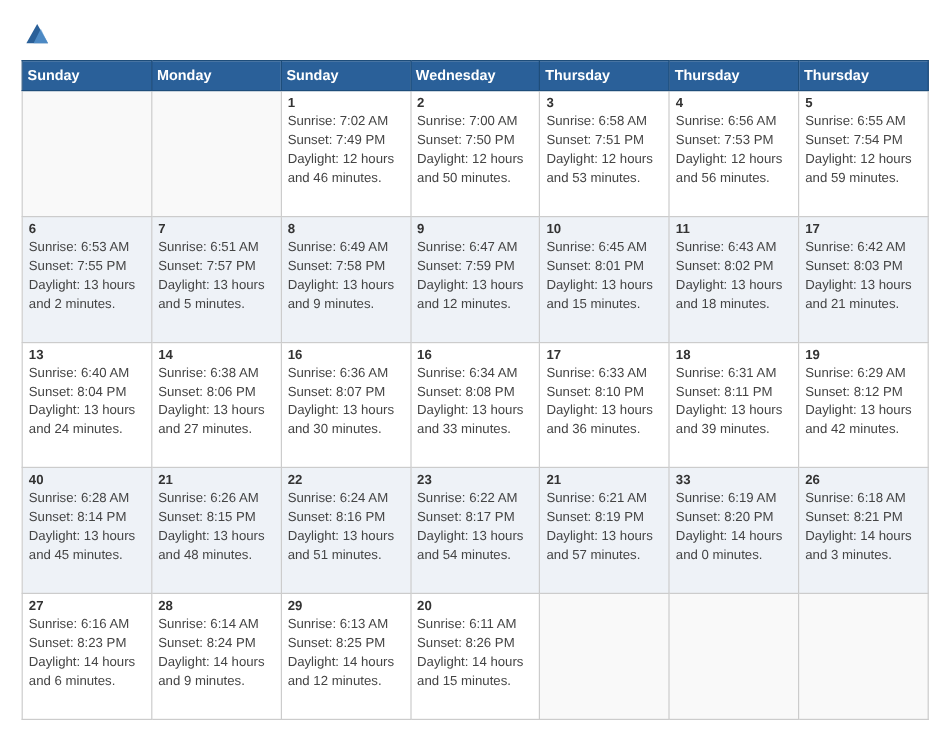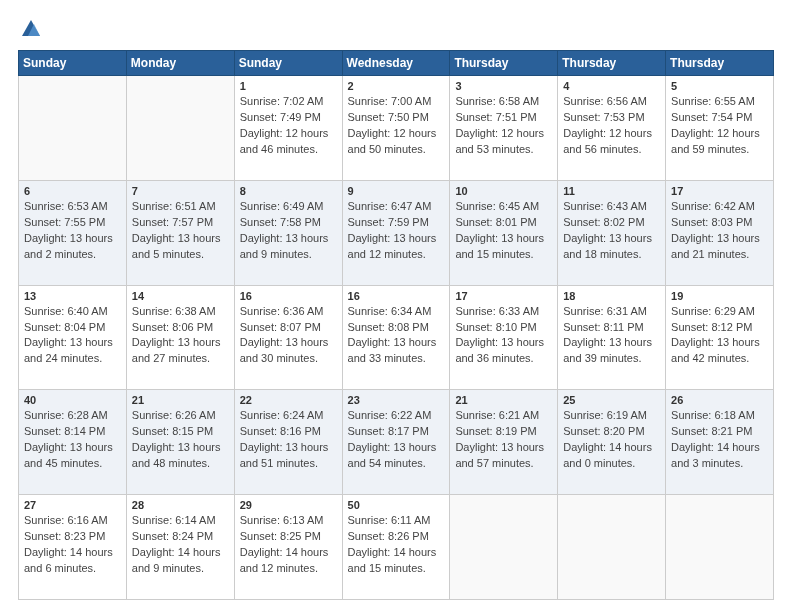--- a/index.html
+++ b/index.html
@@ -245,21 +245,21 @@
           </td>
           <td>
             <span class="day-num">23</span>
             <div class="day-info">Sunrise: 6:22 AM<br>Sunset: 8:17 PM<br>Daylight: 13 hours and 54 minutes.</div>
           </td>
           <td>
             <span class="day-num">21</span>
             <div class="day-info">Sunrise: 6:21 AM<br>Sunset: 8:19 PM<br>Daylight: 13 hours and 57 minutes.</div>
           </td>
           <td>
-            <span class="day-num">25</span>
+            <span class="day-num">33</span>
             <div class="day-info">Sunrise: 6:19 AM<br>Sunset: 8:20 PM<br>Daylight: 14 hours and 0 minutes.</div>
           </td>
           <td>
             <span class="day-num">26</span>
             <div class="day-info">Sunrise: 6:18 AM<br>Sunset: 8:21 PM<br>Daylight: 14 hours and 3 minutes.</div>
           </td>
         </tr>
         <tr>
           <td>
             <span class="day-num">27</span>
@@ -267,21 +267,21 @@
           </td>
           <td>
             <span class="day-num">28</span>
             <div class="day-info">Sunrise: 6:14 AM<br>Sunset: 8:24 PM<br>Daylight: 14 hours and 9 minutes.</div>
           </td>
           <td>
             <span class="day-num">29</span>
             <div class="day-info">Sunrise: 6:13 AM<br>Sunset: 8:25 PM<br>Daylight: 14 hours and 12 minutes.</div>
           </td>
           <td>
-            <span class="day-num">50</span>
+            <span class="day-num">20</span>
             <div class="day-info">Sunrise: 6:11 AM<br>Sunset: 8:26 PM<br>Daylight: 14 hours and 15 minutes.</div>
           </td>
           <td class="empty"></td>
           <td class="empty"></td>
           <td class="empty"></td>
         </tr>
       </tbody>
   </table>
 </div>
 

